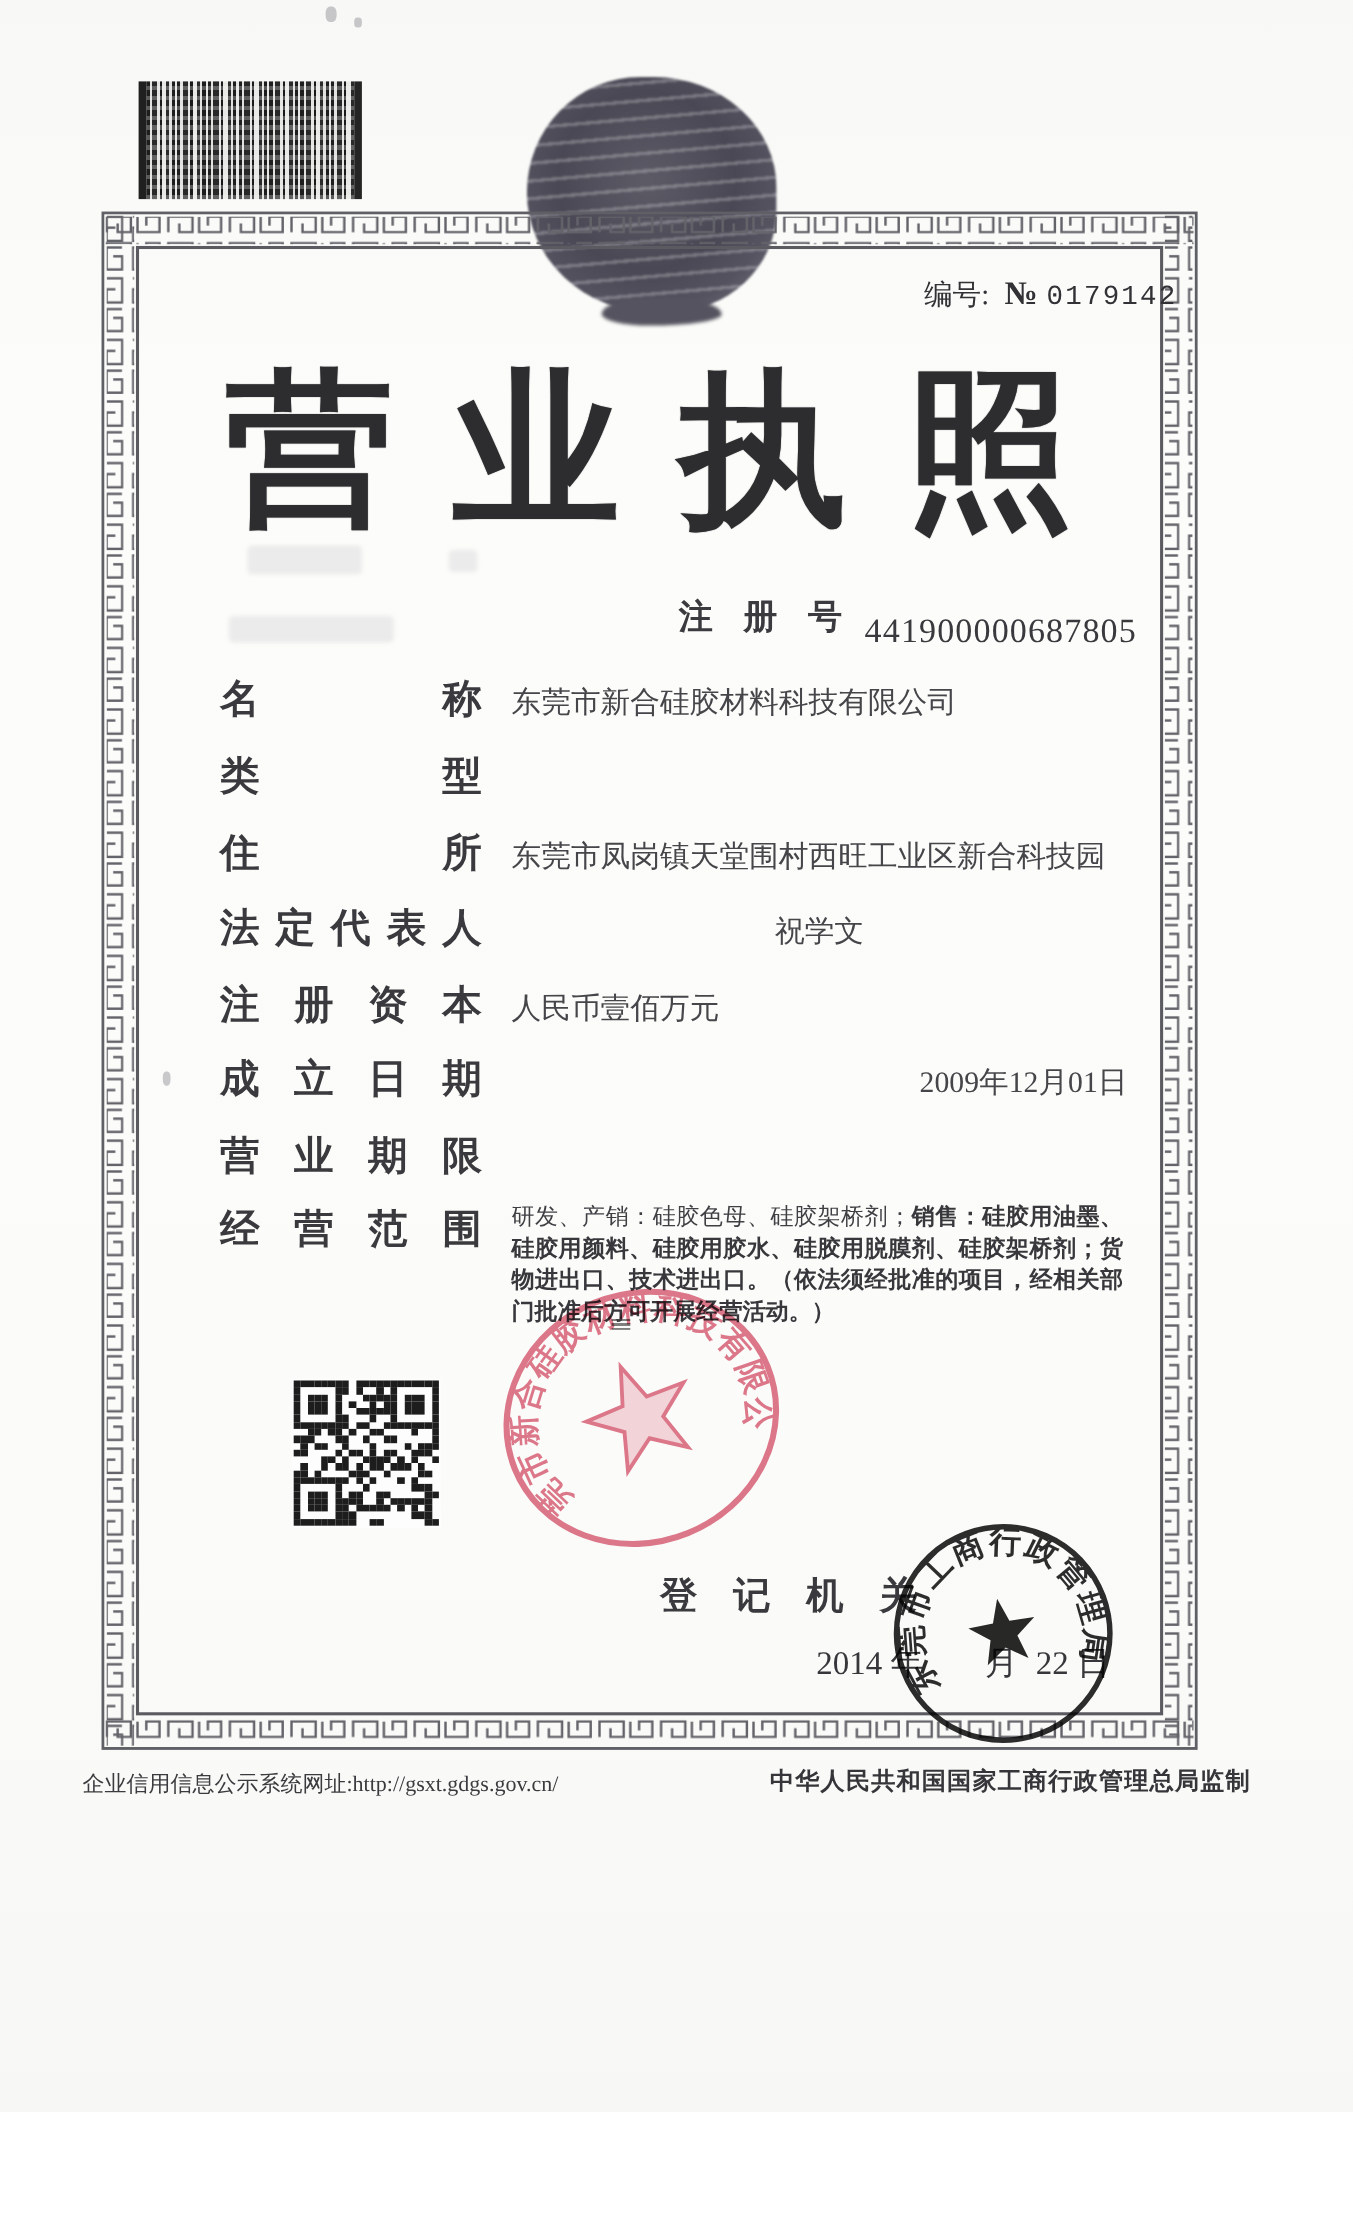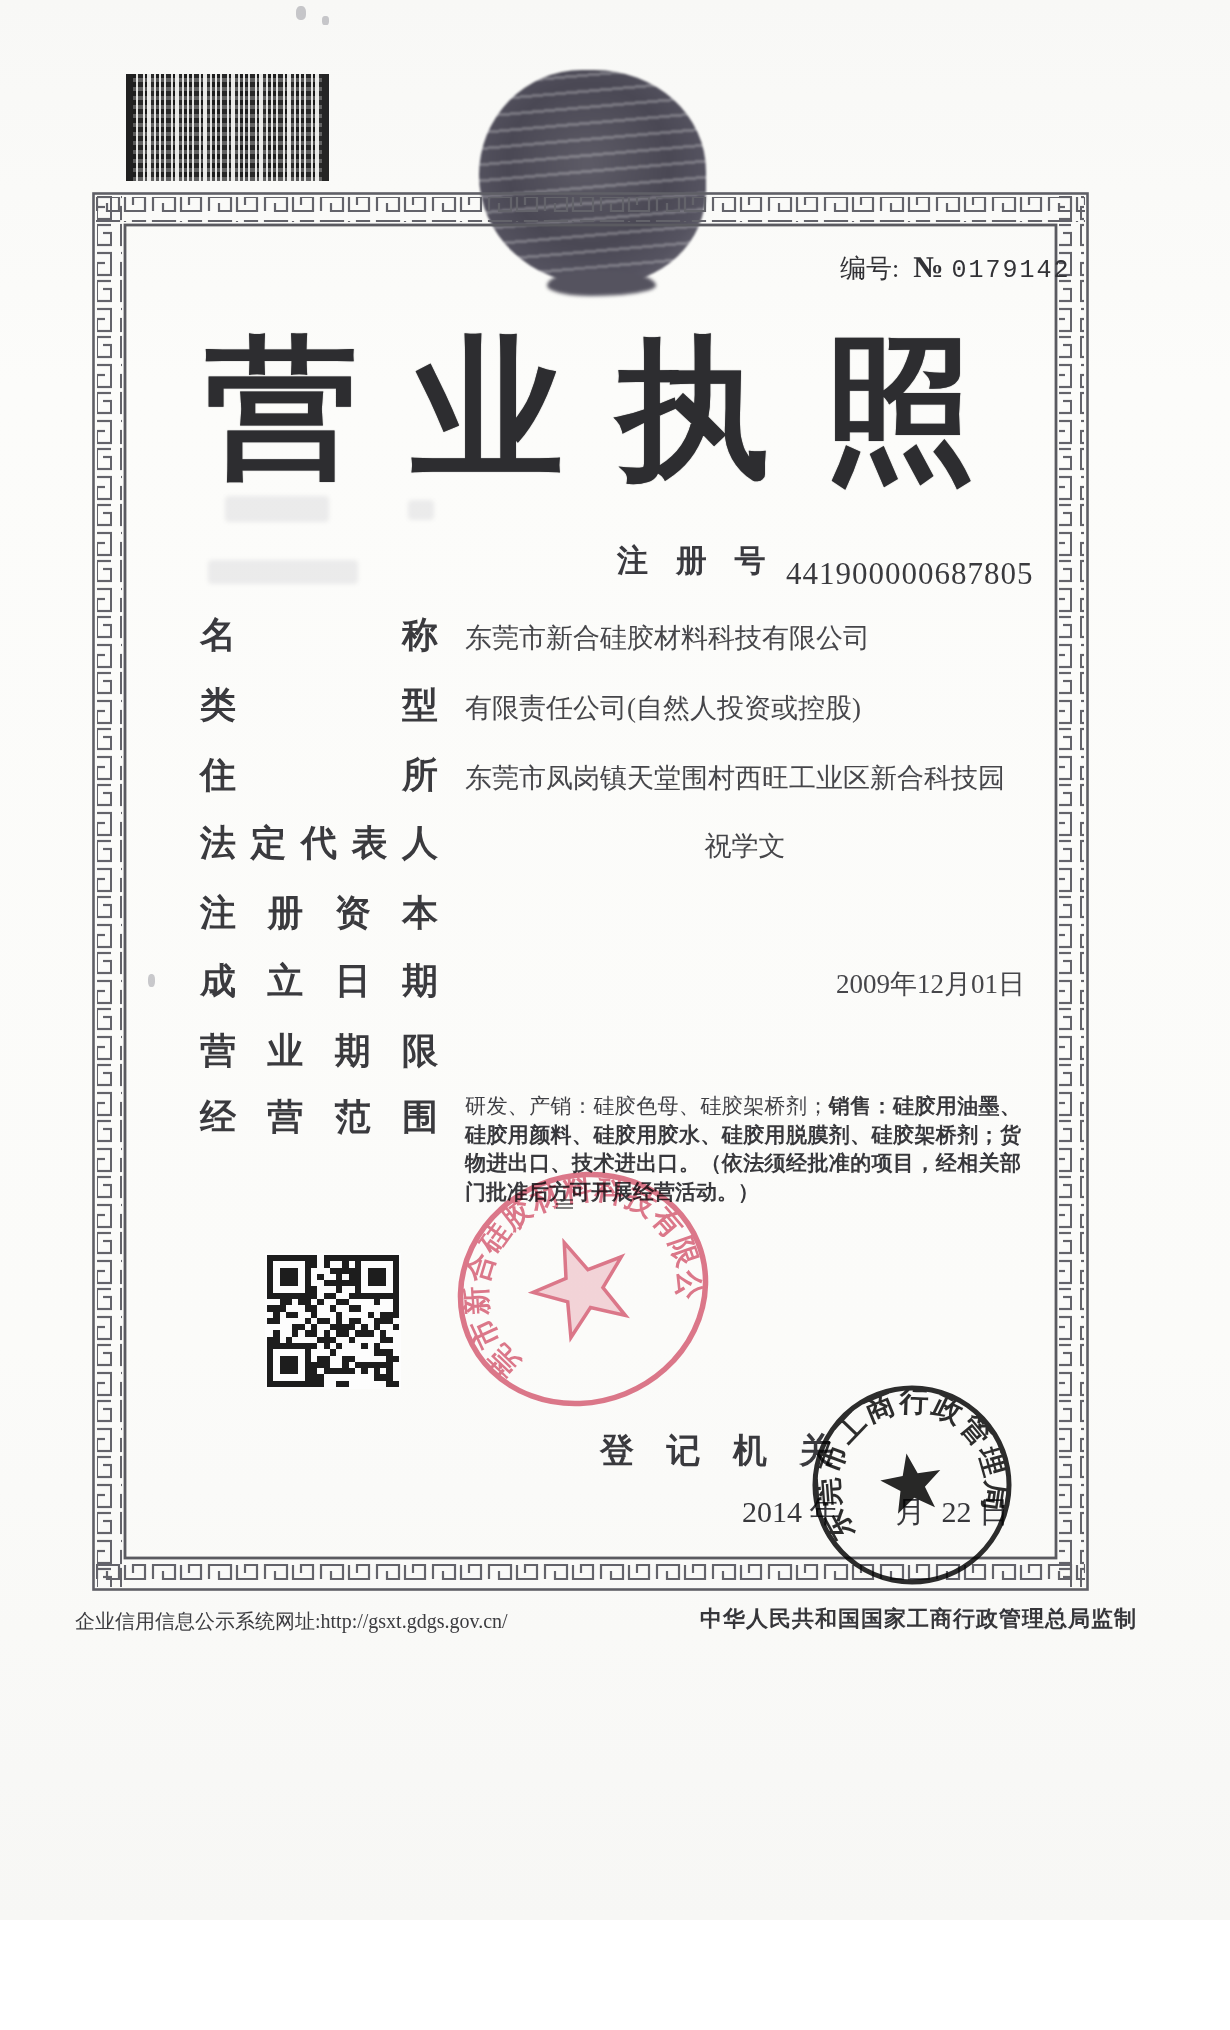--- a/index.html
+++ b/index.html
@@ -148,21 +148,20 @@
   <div class="abs row-label js-justify" style="top:614px;">
       <span>名</span>
       <span>称</span>
     </div>
   <div class="abs row-value" style="top:622px;">东莞市新合硅胶材料科技有限公司</div>
 
   <div class="abs row-label js-justify" style="top:684px;">
       <span>类</span>
       <span>型</span>
     </div>
-  <div class="abs row-value" style="top:692px;">有限责任公司(自然人投资或控股)</div>
 
   <div class="abs row-label js-justify" style="top:754px;">
       <span>住</span>
       <span>所</span>
     </div>
   <div class="abs row-value" style="top:762px;">东莞市凤岗镇天堂围村西旺工业区新合科技园</div>
 
   <div class="abs row-label js-justify" style="top:822px;">
       <span>法</span>
       <span>定</span>
@@ -171,20 +170,21 @@
       <span>人</span>
     </div>
   <div class="abs row-value" style="top:830px;text-align:center;">祝学文</div>
 
   <div class="abs row-label js-justify" style="top:892px;">
       <span>注</span>
       <span>册</span>
       <span>资</span>
       <span>本</span>
     </div>
+  <div class="abs row-value" style="top:900px;">人民币壹佰万元</div>
 
   <div class="abs speck" style="left:148px; top:974px; width:7px; height:13px;"></div>
   <div class="abs row-label js-justify" style="top:960px;">
       <span>成</span>
       <span>立</span>
       <span>日</span>
       <span>期</span>
     </div>
   <div class="abs row-value" style="top:968px;text-align:right;">2009年12月01日</div>
 

